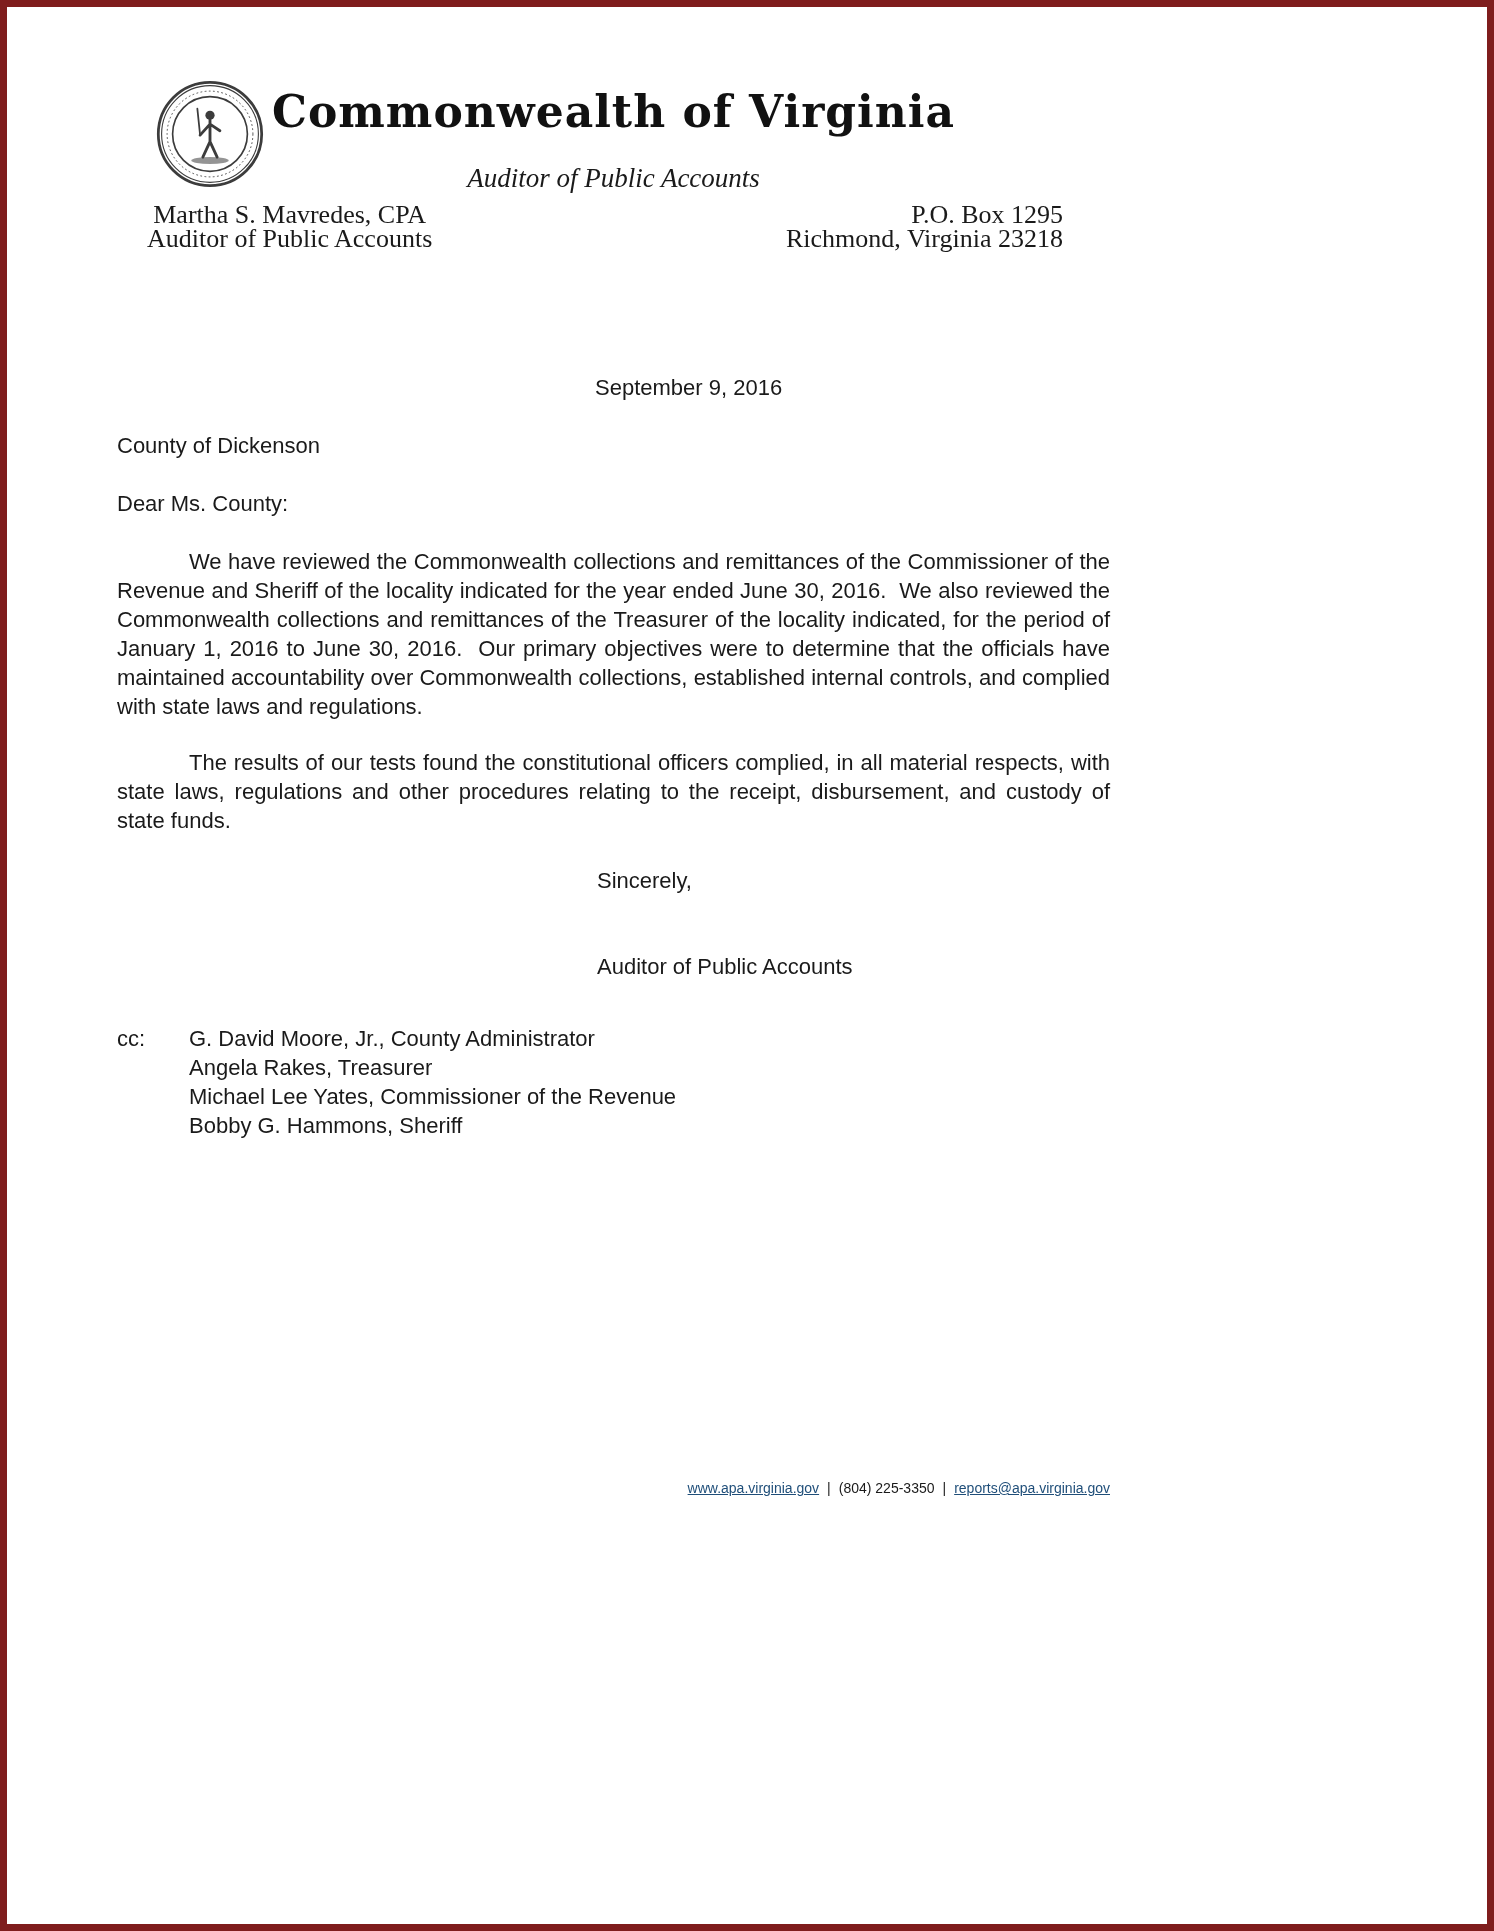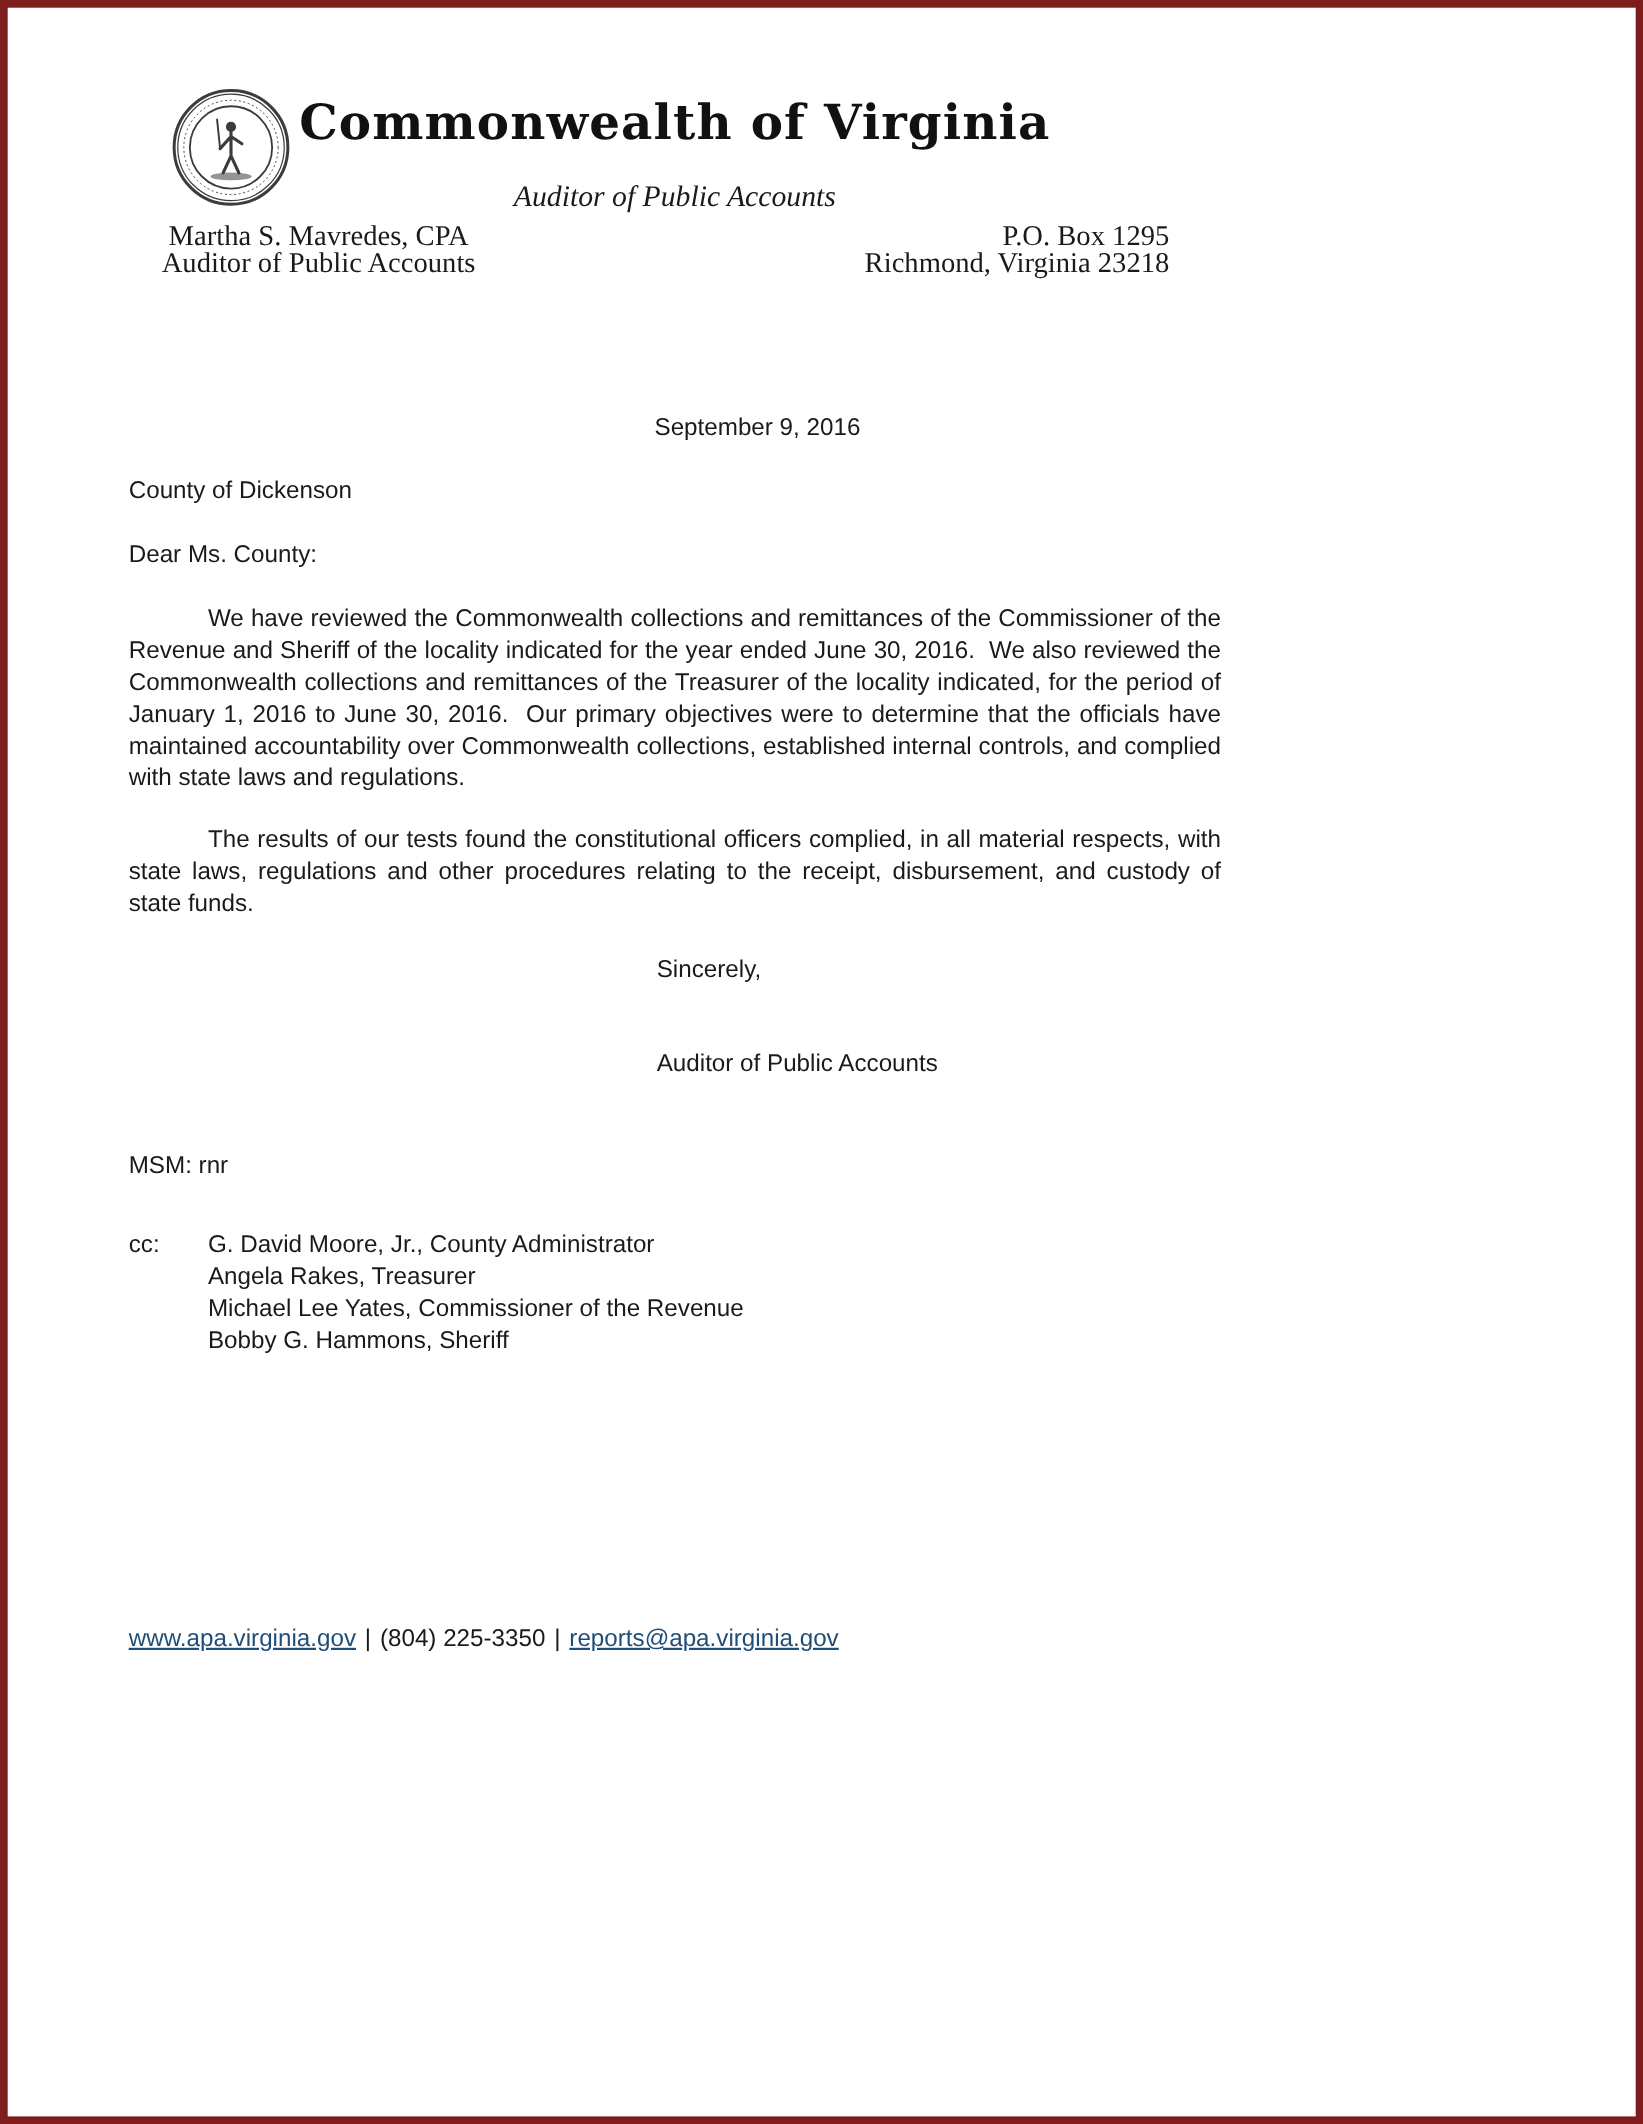--- a/index.html
+++ b/index.html
@@ -97,22 +97,22 @@
   }
   .cc-label { width: 72px; flex: 0 0 72px; }
   .cc-list div { white-space: pre-wrap; }
 
   
   .page-footer {
     position: absolute;
     left: 110px;
     width: 993px;
     top: 1467px;
-    text-align: left;
-    font-size: 22px;
+    text-align: right;
+    font-size: 14px;
     line-height: 29px;
     color: #1a1a1a;
   }
   .page-footer a {
     color: #1f4e79;
     text-decoration: underline;
     cursor: pointer;
   }
   .footer-sep { padding: 0 8px; color: #1a1a1a; }
 </style>
@@ -155,21 +155,20 @@
     <div class="locality-line">County of Dickenson</div>
 
     <div class="salutation-line">Dear Ms. County:</div>
 
     <p class="body-para">We have reviewed the Commonwealth collections and remittances of the Commissioner of the Revenue and Sheriff of the locality indicated for the year ended June 30, 2016.  We also reviewed the Commonwealth collections and remittances of the Treasurer of the locality indicated, for the period of January 1, 2016 to June 30, 2016.  Our primary objectives were to determine that the officials have maintained accountability over Commonwealth collections, established internal controls, and complied with state laws and regulations.</p>
     <p class="body-para">The results of our tests found the constitutional officers complied, in all material respects, with state laws, regulations and other procedures relating to the receipt, disbursement, and custody of state funds.</p>
 
     <div class="closing-line">Sincerely,</div>
     <div class="signer-line">Auditor of Public Accounts</div>
 
-    <div class="reference-line">MSM: rnr</div>
 
     <div class="cc-block">
       <div class="cc-label">cc:</div>
       <div class="cc-list">
         <div>G. David Moore, Jr., County Administrator</div>
         <div>Angela Rakes, Treasurer</div>
         <div>Michael Lee Yates, Commissioner of the Revenue</div>
         <div>Bobby G. Hammons, Sheriff</div>
       </div>
     </div>

